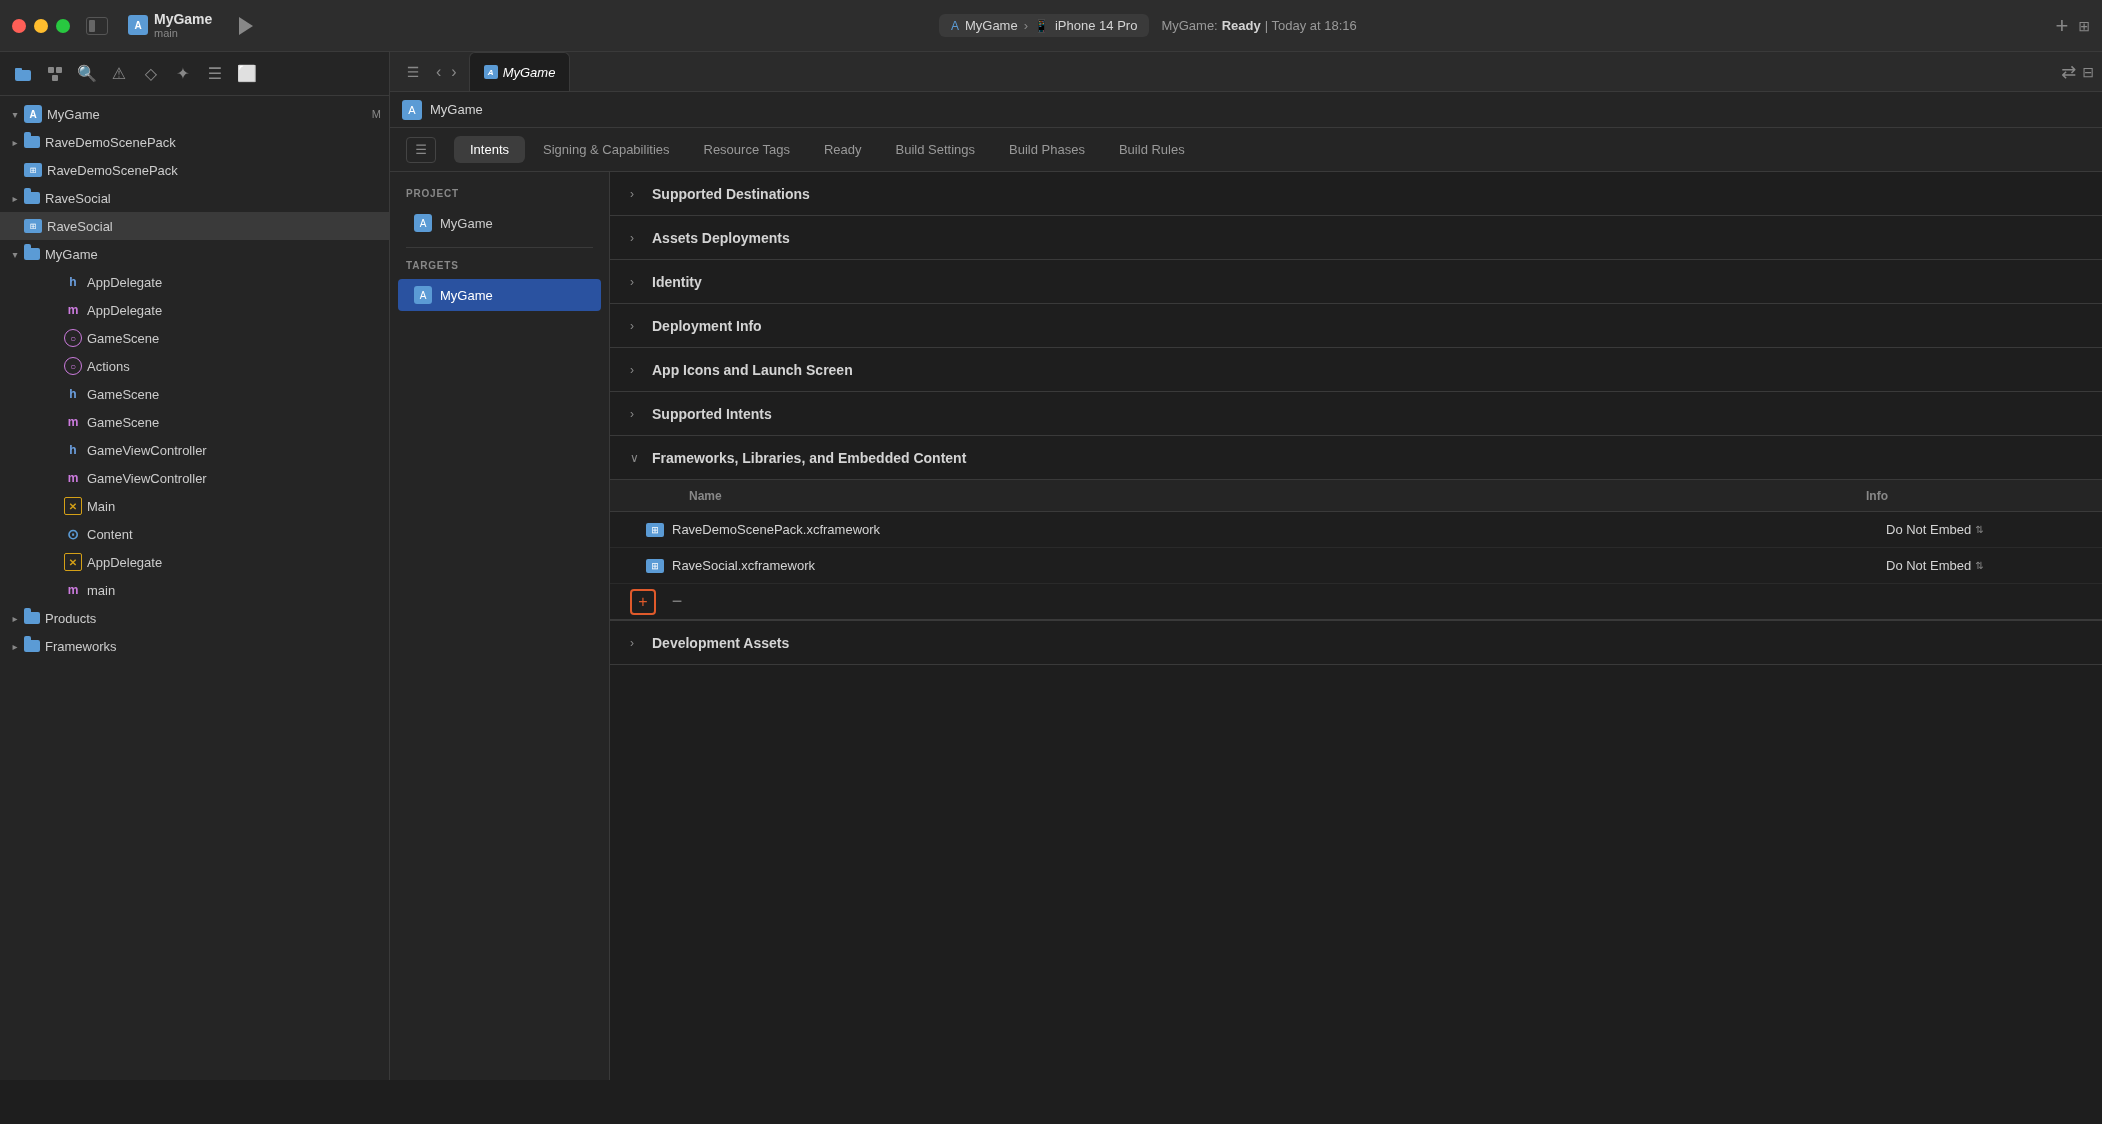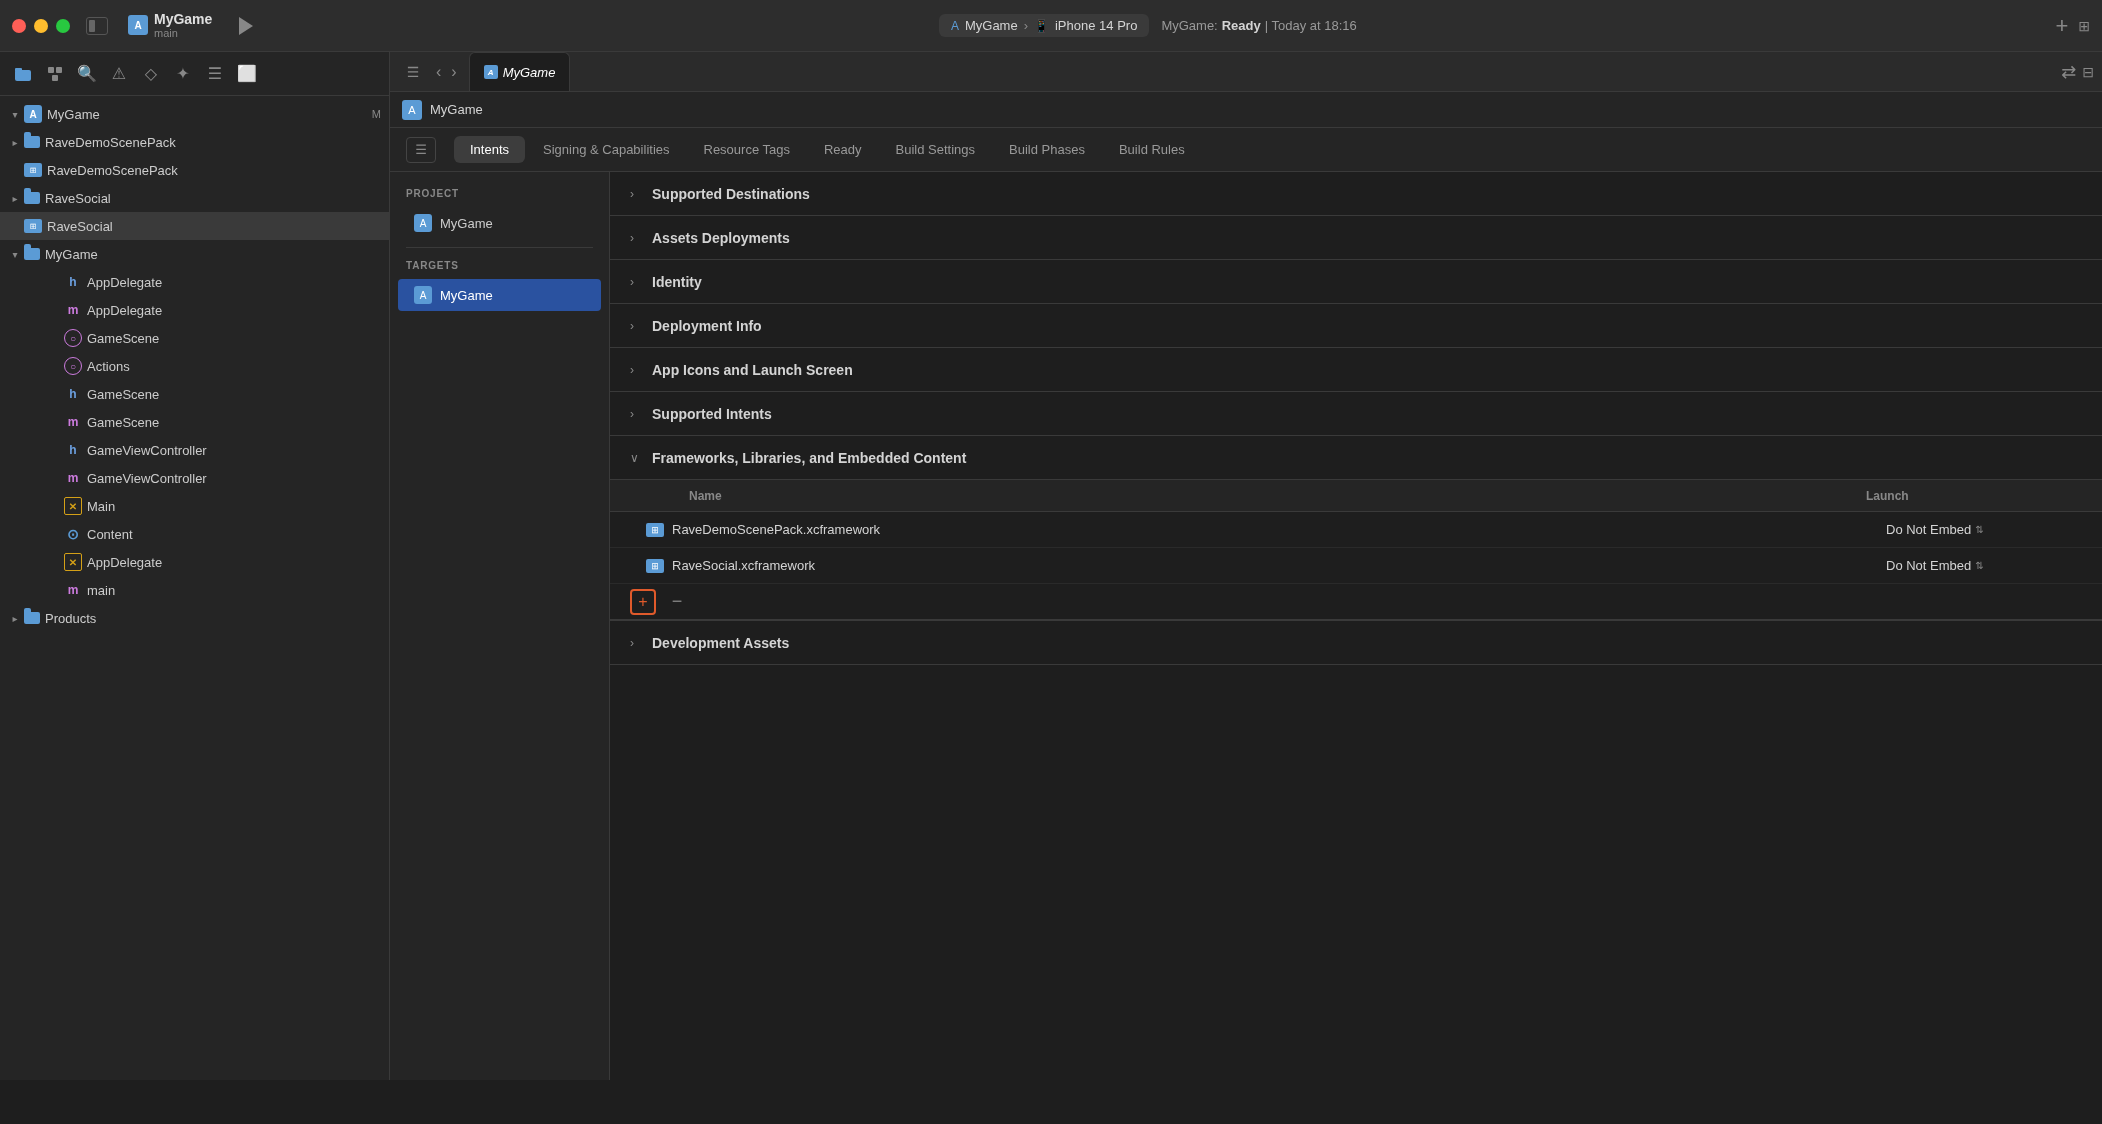--- a/index.html
+++ b/index.html
@@ -669,20 +669,25 @@
         <span class="file-icon icon-m">m</span>
         <span>main</span>
       </div>
 
       <div class="tree-item depth-1">
         <div class="tree-arrow closed"></div>
         <div class="folder-icon-svg"></div>
         <span>Products</span>
       </div>
 
+      <div class="tree-item depth-1">
+        <div class="tree-arrow closed"></div>
+        <div class="folder-icon-svg"></div>
+        <span>Frameworks</span>
+      </div>
     </div>
   </div>
 
   <div class="content-area">
 
     <div class="tab-bar">
       <div style="display:flex;align-items:center;gap:4px;margin-right:4px;">
         <div style="width:30px;height:30px;display:flex;align-items:center;justify-content:center;color:#888;cursor:pointer;font-size:14px;">☰</div>
         <div style="display:flex;align-items:center;gap:2px;">
           <div style="color:#888;cursor:pointer;font-size:16px;padding:4px;">‹</div>
@@ -783,21 +788,21 @@
         </div>
 
         <div class="frameworks-section">
           <div class="frameworks-header">
             <span class="section-chevron">∨</span>
             <span class="section-title">Frameworks, Libraries, and Embedded Content</span>
           </div>
 
           <div class="table-header-row">
             <div class="table-col-name">Name</div>
-            <div class="table-col-embed">Launch</div>
+            <div class="table-col-embed">Info</div>
           </div>
 
           <div class="table-row">
             <div class="framework-icon">⊞</div>
             <div class="framework-name">RaveDemoScenePack.xcframework</div>
             <div class="embed-dropdown">
               <span>Do Not Embed</span>
               <span class="embed-chevron">⇅</span>
             </div>
           </div>

